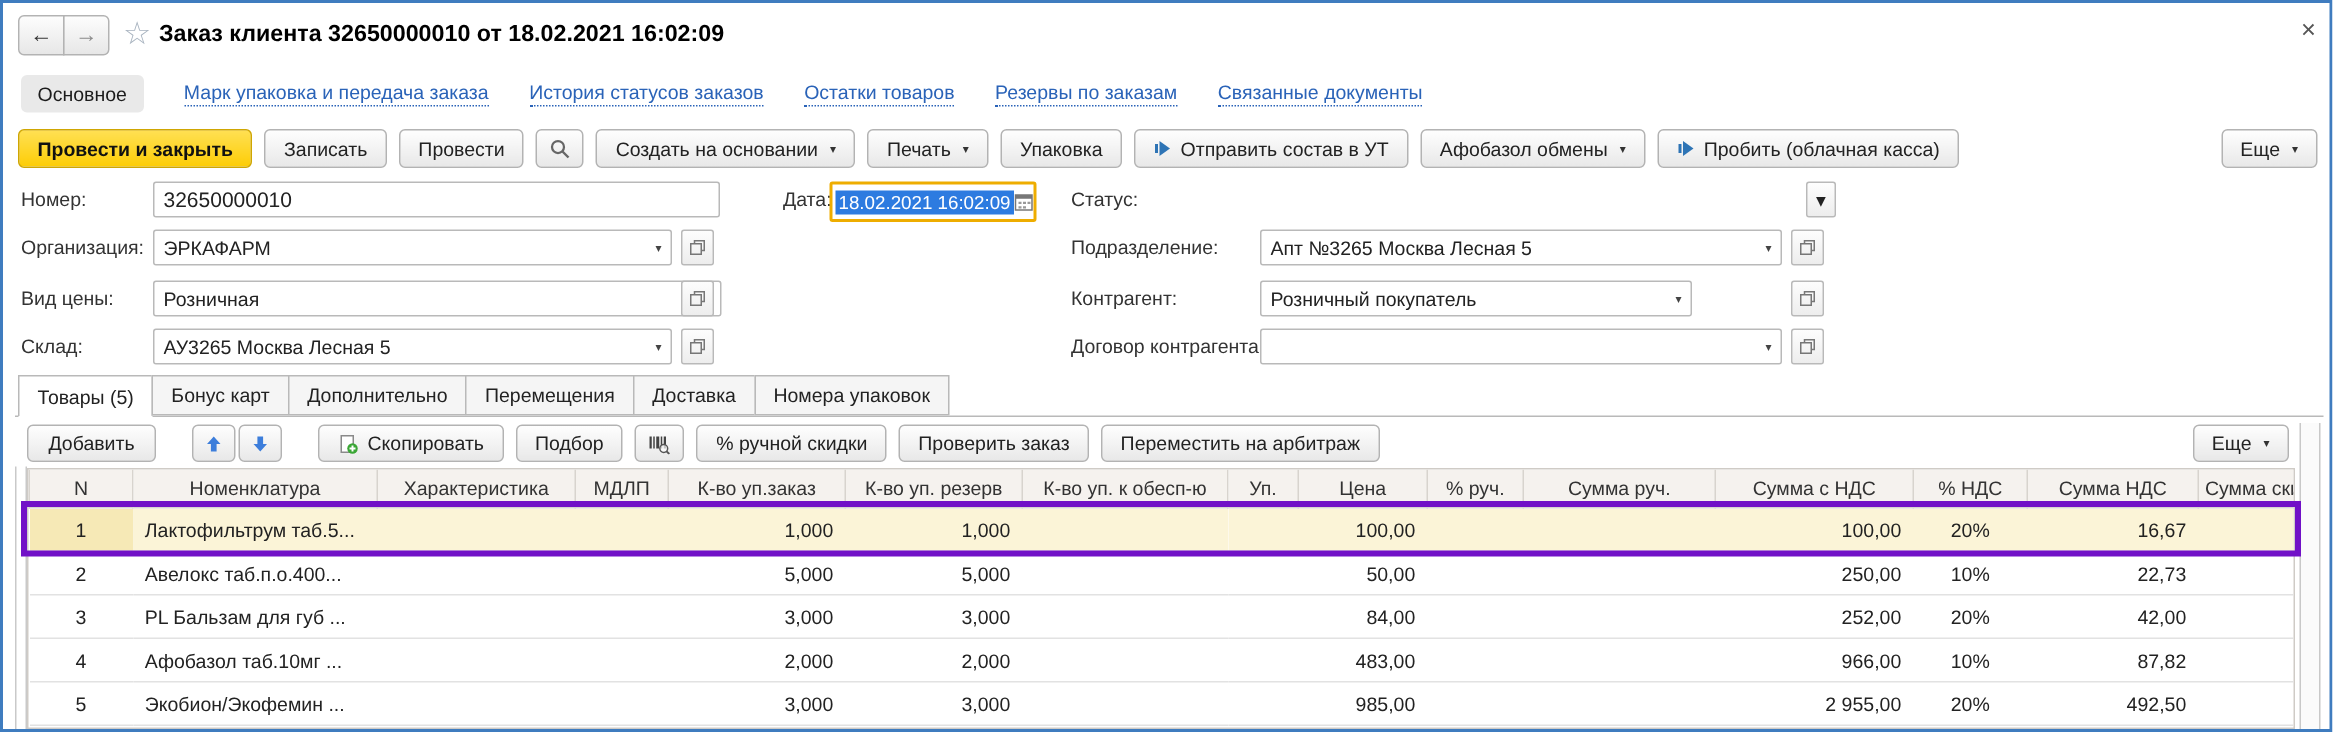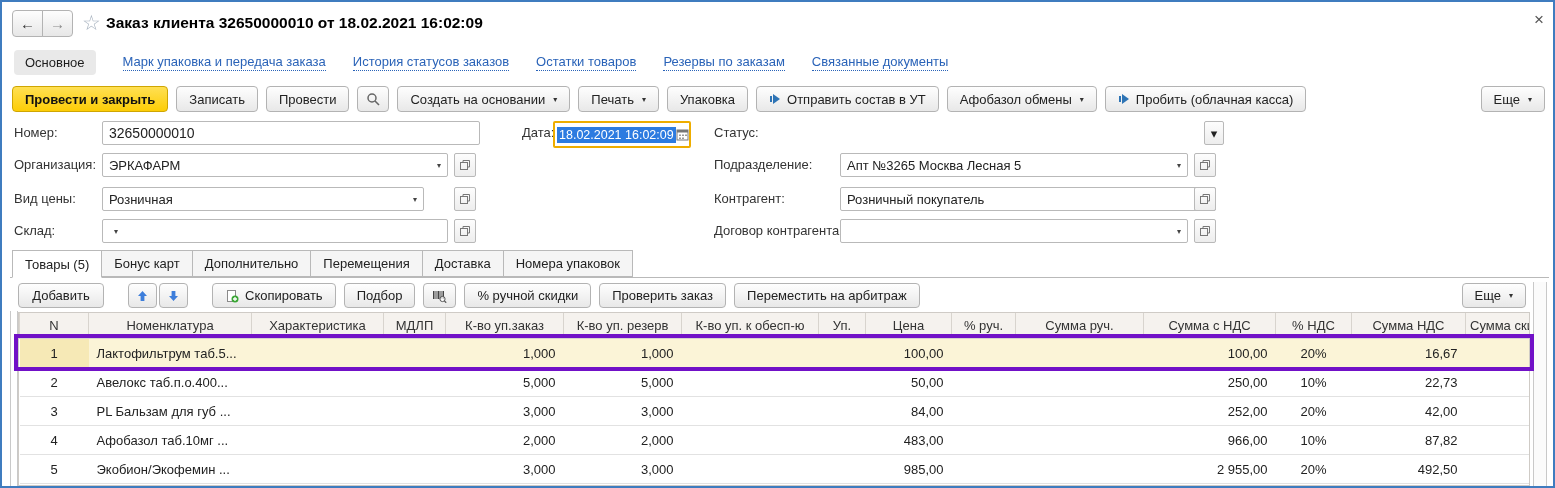--- a/index.html
+++ b/index.html
@@ -228,49 +228,50 @@
   <div class="sq-btn" style="left:1192px;top:151px;">
     <span>
       <svg width="12" height="12" viewBox="0 0 12 12" fill="none" stroke="#777">
           <rect x="1.5" y="3.5" width="7" height="7"></rect>
           <path d="M4 3.5 V1.5 H10.5 V8 H8.5"></path>
         </svg>
     </span>
   </div>
 
   <div class="flabel" style="left:12px;top:185px;">Вид цены:</div>
-  <div class="finput" style="left:100px;top:185px;width:322px;">
+  <div class="finput" style="left:100px;top:185px;width:379px;">
     <span class="val">Розничная</span>
     <span class="dd">▾</span>
   </div>
   <div class="sq-btn" style="left:452px;top:185px;">
     <span>
       <svg width="12" height="12" viewBox="0 0 12 12" fill="none" stroke="#777">
           <rect x="1.5" y="3.5" width="7" height="7"></rect>
           <path d="M4 3.5 V1.5 H10.5 V8 H8.5"></path>
         </svg>
     </span>
   </div>
 
   <div class="flabel" style="left:712px;top:185px;">Контрагент:</div>
-  <div class="finput" style="left:838px;top:185px;width:376px;">
+  <div class="finput" style="left:838px;top:185px;width:288px;">
     <span class="val">Розничный покупатель</span>
     <span class="dd">▾</span>
   </div>
   <div class="sq-btn" style="left:1192px;top:185px;">
     <span>
       <svg width="12" height="12" viewBox="0 0 12 12" fill="none" stroke="#777">
           <rect x="1.5" y="3.5" width="7" height="7"></rect>
           <path d="M4 3.5 V1.5 H10.5 V8 H8.5"></path>
         </svg>
     </span>
   </div>
 
   <div class="flabel" style="left:12px;top:217px;">Склад:</div>
   <div class="finput" style="left:100px;top:217px;width:346px;">
+    <span class="val">АУ3265 Москва Лесная 5</span>
     <span class="dd">▾</span>
   </div>
   <div class="sq-btn" style="left:452px;top:217px;">
     <span>
       <svg width="12" height="12" viewBox="0 0 12 12" fill="none" stroke="#777">
           <rect x="1.5" y="3.5" width="7" height="7"></rect>
           <path d="M4 3.5 V1.5 H10.5 V8 H8.5"></path>
         </svg>
     </span>
   </div>

